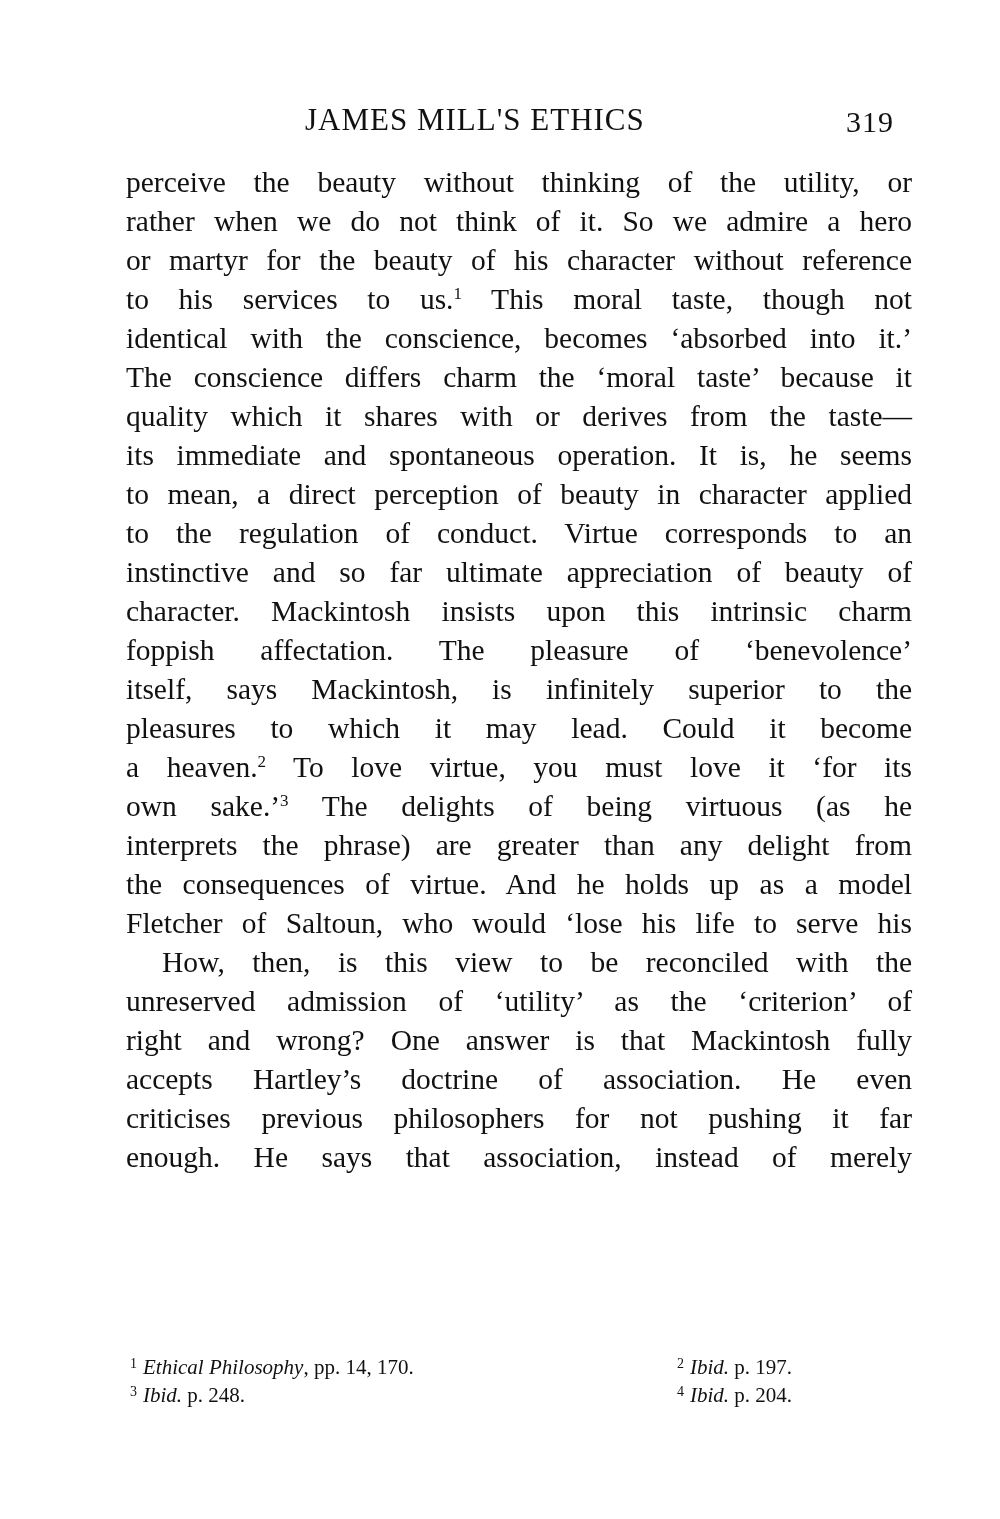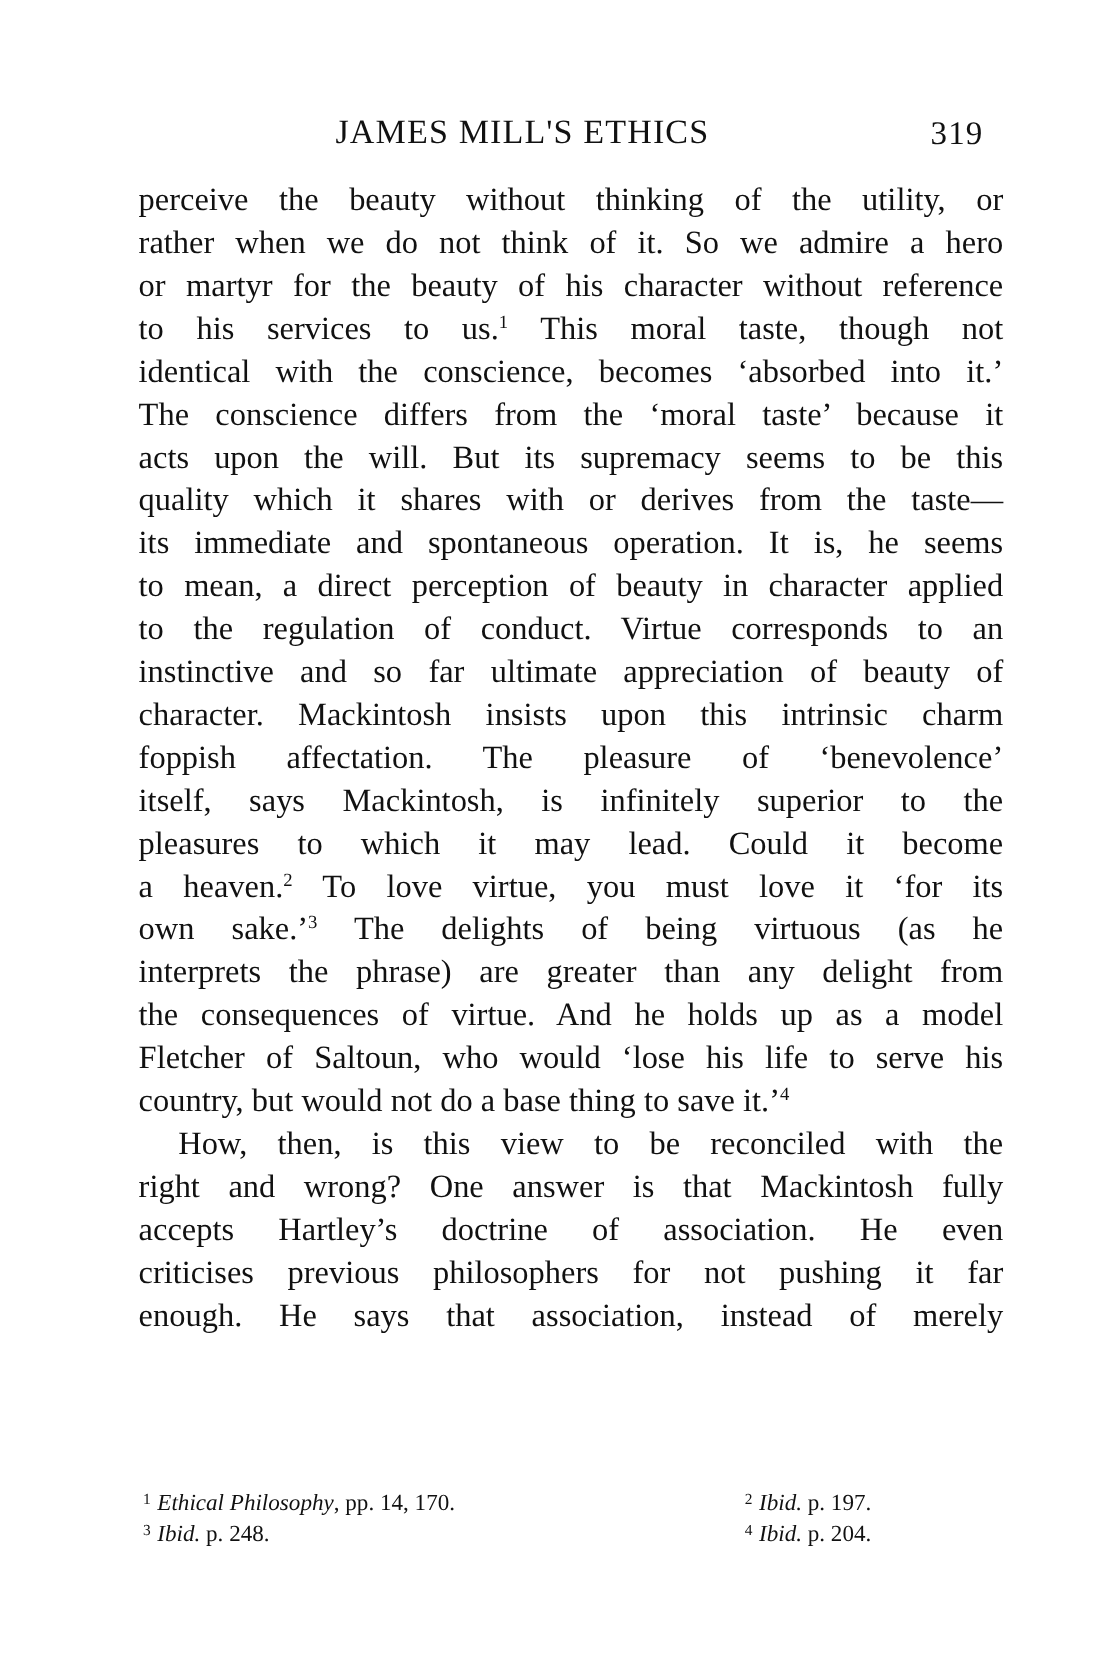--- a/index.html
+++ b/index.html
@@ -108,38 +108,37 @@
     <span class="running-title">JAMES MILL'S ETHICS</span>
     <span class="page-number">319</span>
   </div>
 
   <div class="body-text" id="body-text">
       <div class="line"><span>perceive the beauty without thinking of the utility, or</span></div>
       <div class="line"><span>rather when we do not think of it.  So we admire a hero</span></div>
       <div class="line"><span>or martyr for the beauty of his character without reference</span></div>
       <div class="line"><span>to his services to us.</span><sup>1</sup><span>  This moral taste, though not</span></div>
       <div class="line"><span>identical with the conscience, becomes ‘absorbed into it.’</span></div>
-      <div class="line"><span>The conscience differs from the ‘moral taste’ because it</span></div>
-      <div class="line"><span>acts upon the will.  But its supremacy seems to be this</span></div>
+      <div class="line"><span>The conscience differs charm the ‘moral taste’ because it</span></div>
       <div class="line"><span>quality which it shares with or derives from the taste—</span></div>
       <div class="line"><span>its immediate and spontaneous operation.  It is, he seems</span></div>
       <div class="line"><span>to mean, a direct perception of beauty in character applied</span></div>
       <div class="line"><span>to the regulation of conduct.  Virtue corresponds to an</span></div>
       <div class="line"><span>instinctive and so far ultimate appreciation of beauty of</span></div>
       <div class="line"><span>character.  Mackintosh insists upon this intrinsic charm</span></div>
       <div class="line"><span>foppish affectation.  The pleasure of ‘benevolence’</span></div>
       <div class="line"><span>itself, says Mackintosh, is infinitely superior to the</span></div>
       <div class="line"><span>pleasures to which it may lead.  Could it become</span></div>
       <div class="line"><span>a heaven.</span><sup>2</sup><span>  To love virtue, you must love it ‘for its</span></div>
       <div class="line"><span>own sake.’</span><sup>3</sup><span>  The delights of being virtuous (as he</span></div>
       <div class="line"><span>interprets the phrase) are greater than any delight from</span></div>
       <div class="line"><span>the consequences of virtue.  And he holds up as a model</span></div>
       <div class="line"><span>Fletcher of Saltoun, who would ‘lose his life to serve his</span></div>
-      <div class="line last"><span>country, but would not do a base thing to save it.’</span><sup>4</sup></div>
       <div class="line indent"><span>How, then, is this view to be reconciled with the</span></div>
+      <div class="line"><span>unreserved admission of ‘utility’ as the ‘criterion’ of</span></div>
       <div class="line"><span>right and wrong?  One answer is that Mackintosh fully</span></div>
       <div class="line"><span>accepts Hartley’s doctrine of association.  He even</span></div>
       <div class="line"><span>criticises previous philosophers for not pushing it far</span></div>
       <div class="line"><span>enough.  He says that association, instead of merely</span></div>
     </div>
 
   <div class="footnotes">
     <div class="fn-row">
       <span class="fn left">
         <span class="fn-num">1</span><span class="fn-title">Ethical Philosophy</span><span>, pp. 14, 170.</span>

